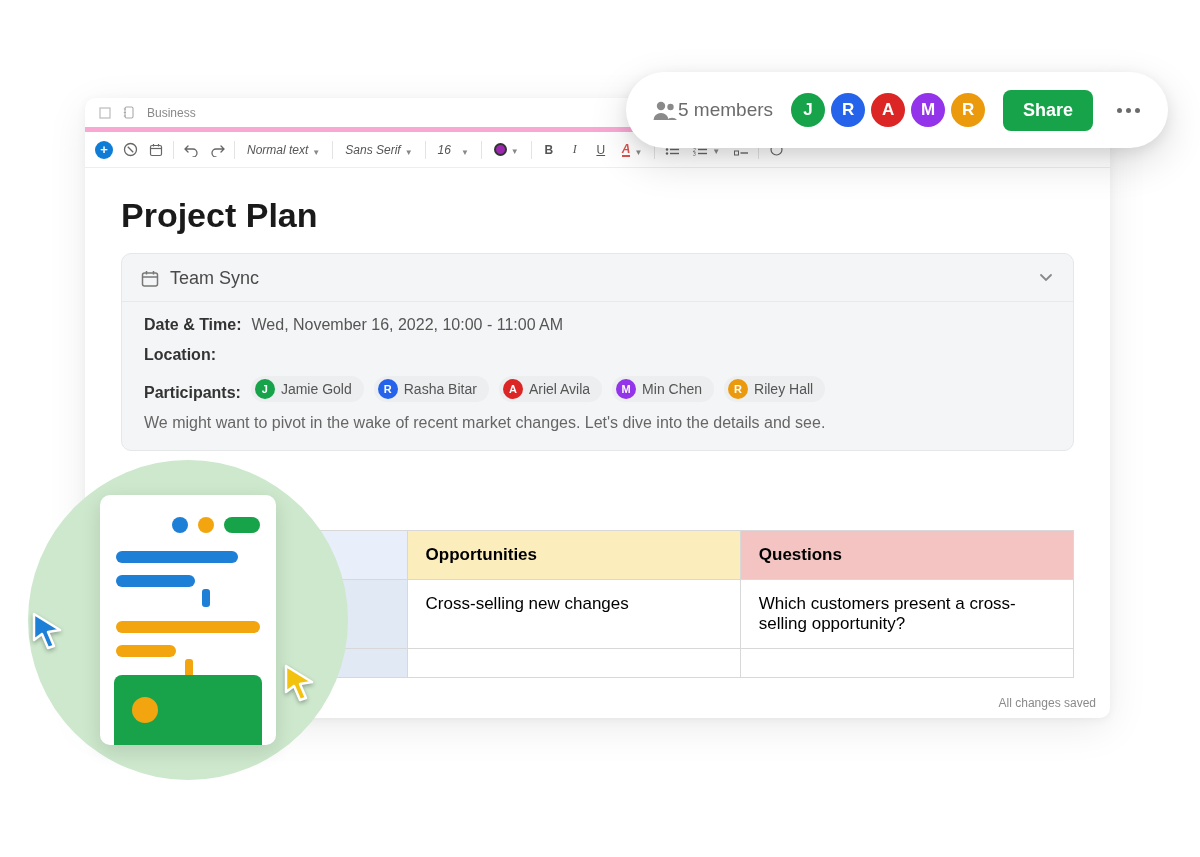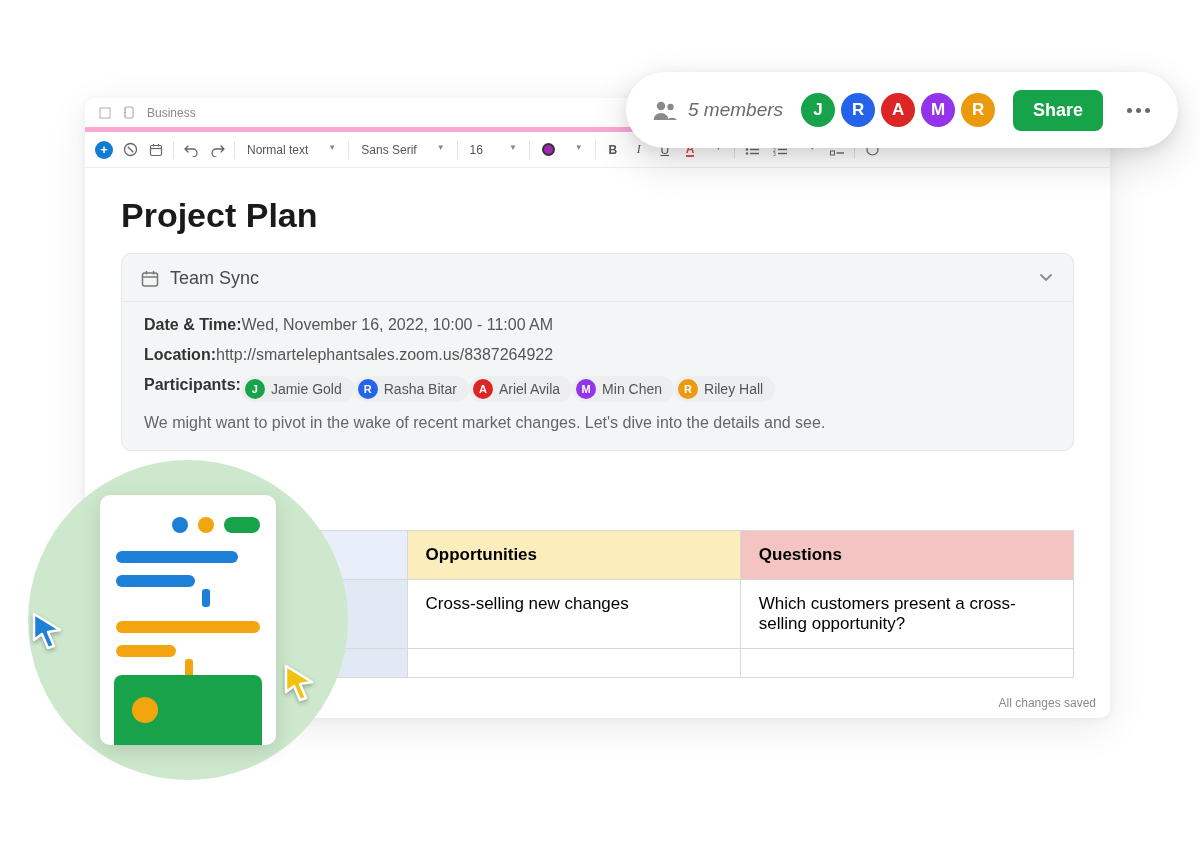--- a/index.html
+++ b/index.html
@@ -52,21 +52,21 @@
   .tb-divider { width:1px; height:18px; background:#e3e3e3; }
   .tb-btn {
     display:inline-flex; align-items:center; justify-content:center;
     min-width: 18px; height: 22px; border-radius:4px; cursor:pointer;
     color:#555;
   }
   .tb-plus {
     width:18px; height:18px; border-radius:50%; background:#0f7cd6; color:#fff;
     display:flex; align-items:center; justify-content:center; font-size:13px; font-weight:bold;
   }
-  .tb-select { display:inline-flex; align-items:flex-start; gap:20px; padding:0 4px; cursor:pointer; }
+  .tb-select { display:inline-flex; align-items:flex-end; gap:4px; padding:0 4px; cursor:pointer;font-style:italic; }
   .tb-caret { font-size:8px; color:#888; }
   .tb-color-circle { width:13px; height:13px; border-radius:50%; border:2px solid #333; background:#9c27b0; }
   .tb-bold { font-weight:bold; }
   .tb-italic { font-style: italic; font-family: Georgia, serif; }
   .tb-underline { text-decoration: underline; }
   .tb-letterA { color:#d9534f; font-weight:600; border-bottom:2px solid #d9534f; line-height:1; }
 
   
   .doc-body {
     padding: 28px 36px 16px 36px;
@@ -83,21 +83,21 @@
     padding: 0;
     margin-bottom: 20px;
   }
   .event-header {
     display:flex; align-items:flex-start; justify-content:space-between;
     padding: 14px 18px 12px 18px;
     border-bottom:1px solid #e8e8e8;
   }
   .event-header-left { display:flex; align-items:center; gap:10px; color:#4a4a4a; font-size:18px; font-weight:500; }
   .event-body { padding: 14px 22px 18px 22px; color:#444; font-size:16px; }
-  .event-row { display:flex; align-items:flex-start; margin-bottom: 12px; flex-wrap:wrap; }
+  .event-row { display:flex; align-items:flex-end; gap:10px; margin-bottom: 12px; flex-wrap:wrap; }
   .event-label { font-weight:600; color:#333; }
   .event-value { color:#555; }
   .chip {
     display:inline-flex; align-items:center; gap:6px;
     background:#eceeef; border-radius:14px; padding:3px 12px 3px 4px;
     font-size:14px; color:#555;
   }
   .avatar {
     width:20px; height:20px; border-radius:50%; display:inline-flex;
     align-items:center; justify-content:center; color:#fff; font-size:11px; font-weight:700;
@@ -127,21 +127,21 @@
   
   .share-pill {
     position:absolute;
     left: 626px; top: 72px;
     height: 76px;
     background:#fff;
     border-radius: 38px;
     box-shadow: 0 14px 40px rgba(0,0,0,0.14), 0 4px 14px rgba(0,0,0,0.08);
     display:flex; align-items:center; padding: 0 22px 0 26px; gap:18px;
   }
-  .members-group { display:flex; align-items:center; gap:10px; color:#6b6b6b; font-size:19px;font-style:italic; }
+  .members-group { display:flex; align-items:center; color:#6b6b6b; font-size:19px; }
   .people-icon { color:#8a8a8a; }
   .avatar-row { display:flex; gap:6px; }
   .big-av {
     width:34px; height:34px; border-radius:50%; display:flex; align-items:center; justify-content:center;
     color:#fff; font-weight:700; font-size:17px;
   }
   .share-btn {
     background:#16a34a; color:#fff; border:none; border-radius:8px;
     padding:10px 20px; font-size:18px; font-weight:700; cursor:pointer;
   }
@@ -328,21 +328,20 @@
             </svg>
         </span>
       </div>
       <div class="event-body">
         <div class="event-row">
           <span class="event-label">Date &amp; Time:</span>
           <span class="event-value">Wed, November 16, 2022, 10:00 - 11:00 AM</span>
         </div>
         <div class="event-row">
           <span class="event-label">Location:</span>
-          <span class="event-value">http://smartelephantsales.zoom.us/8387264922</span>
         </div>
         <div class="event-row">
           <span class="event-label">Participants:</span>
           <span class="chip">
               <span class="avatar av-J">J</span>
               <span>Jamie Gold</span>
             </span>
           <span class="chip">
               <span class="avatar av-R">R</span>
               <span>Rasha Bitar</span>

